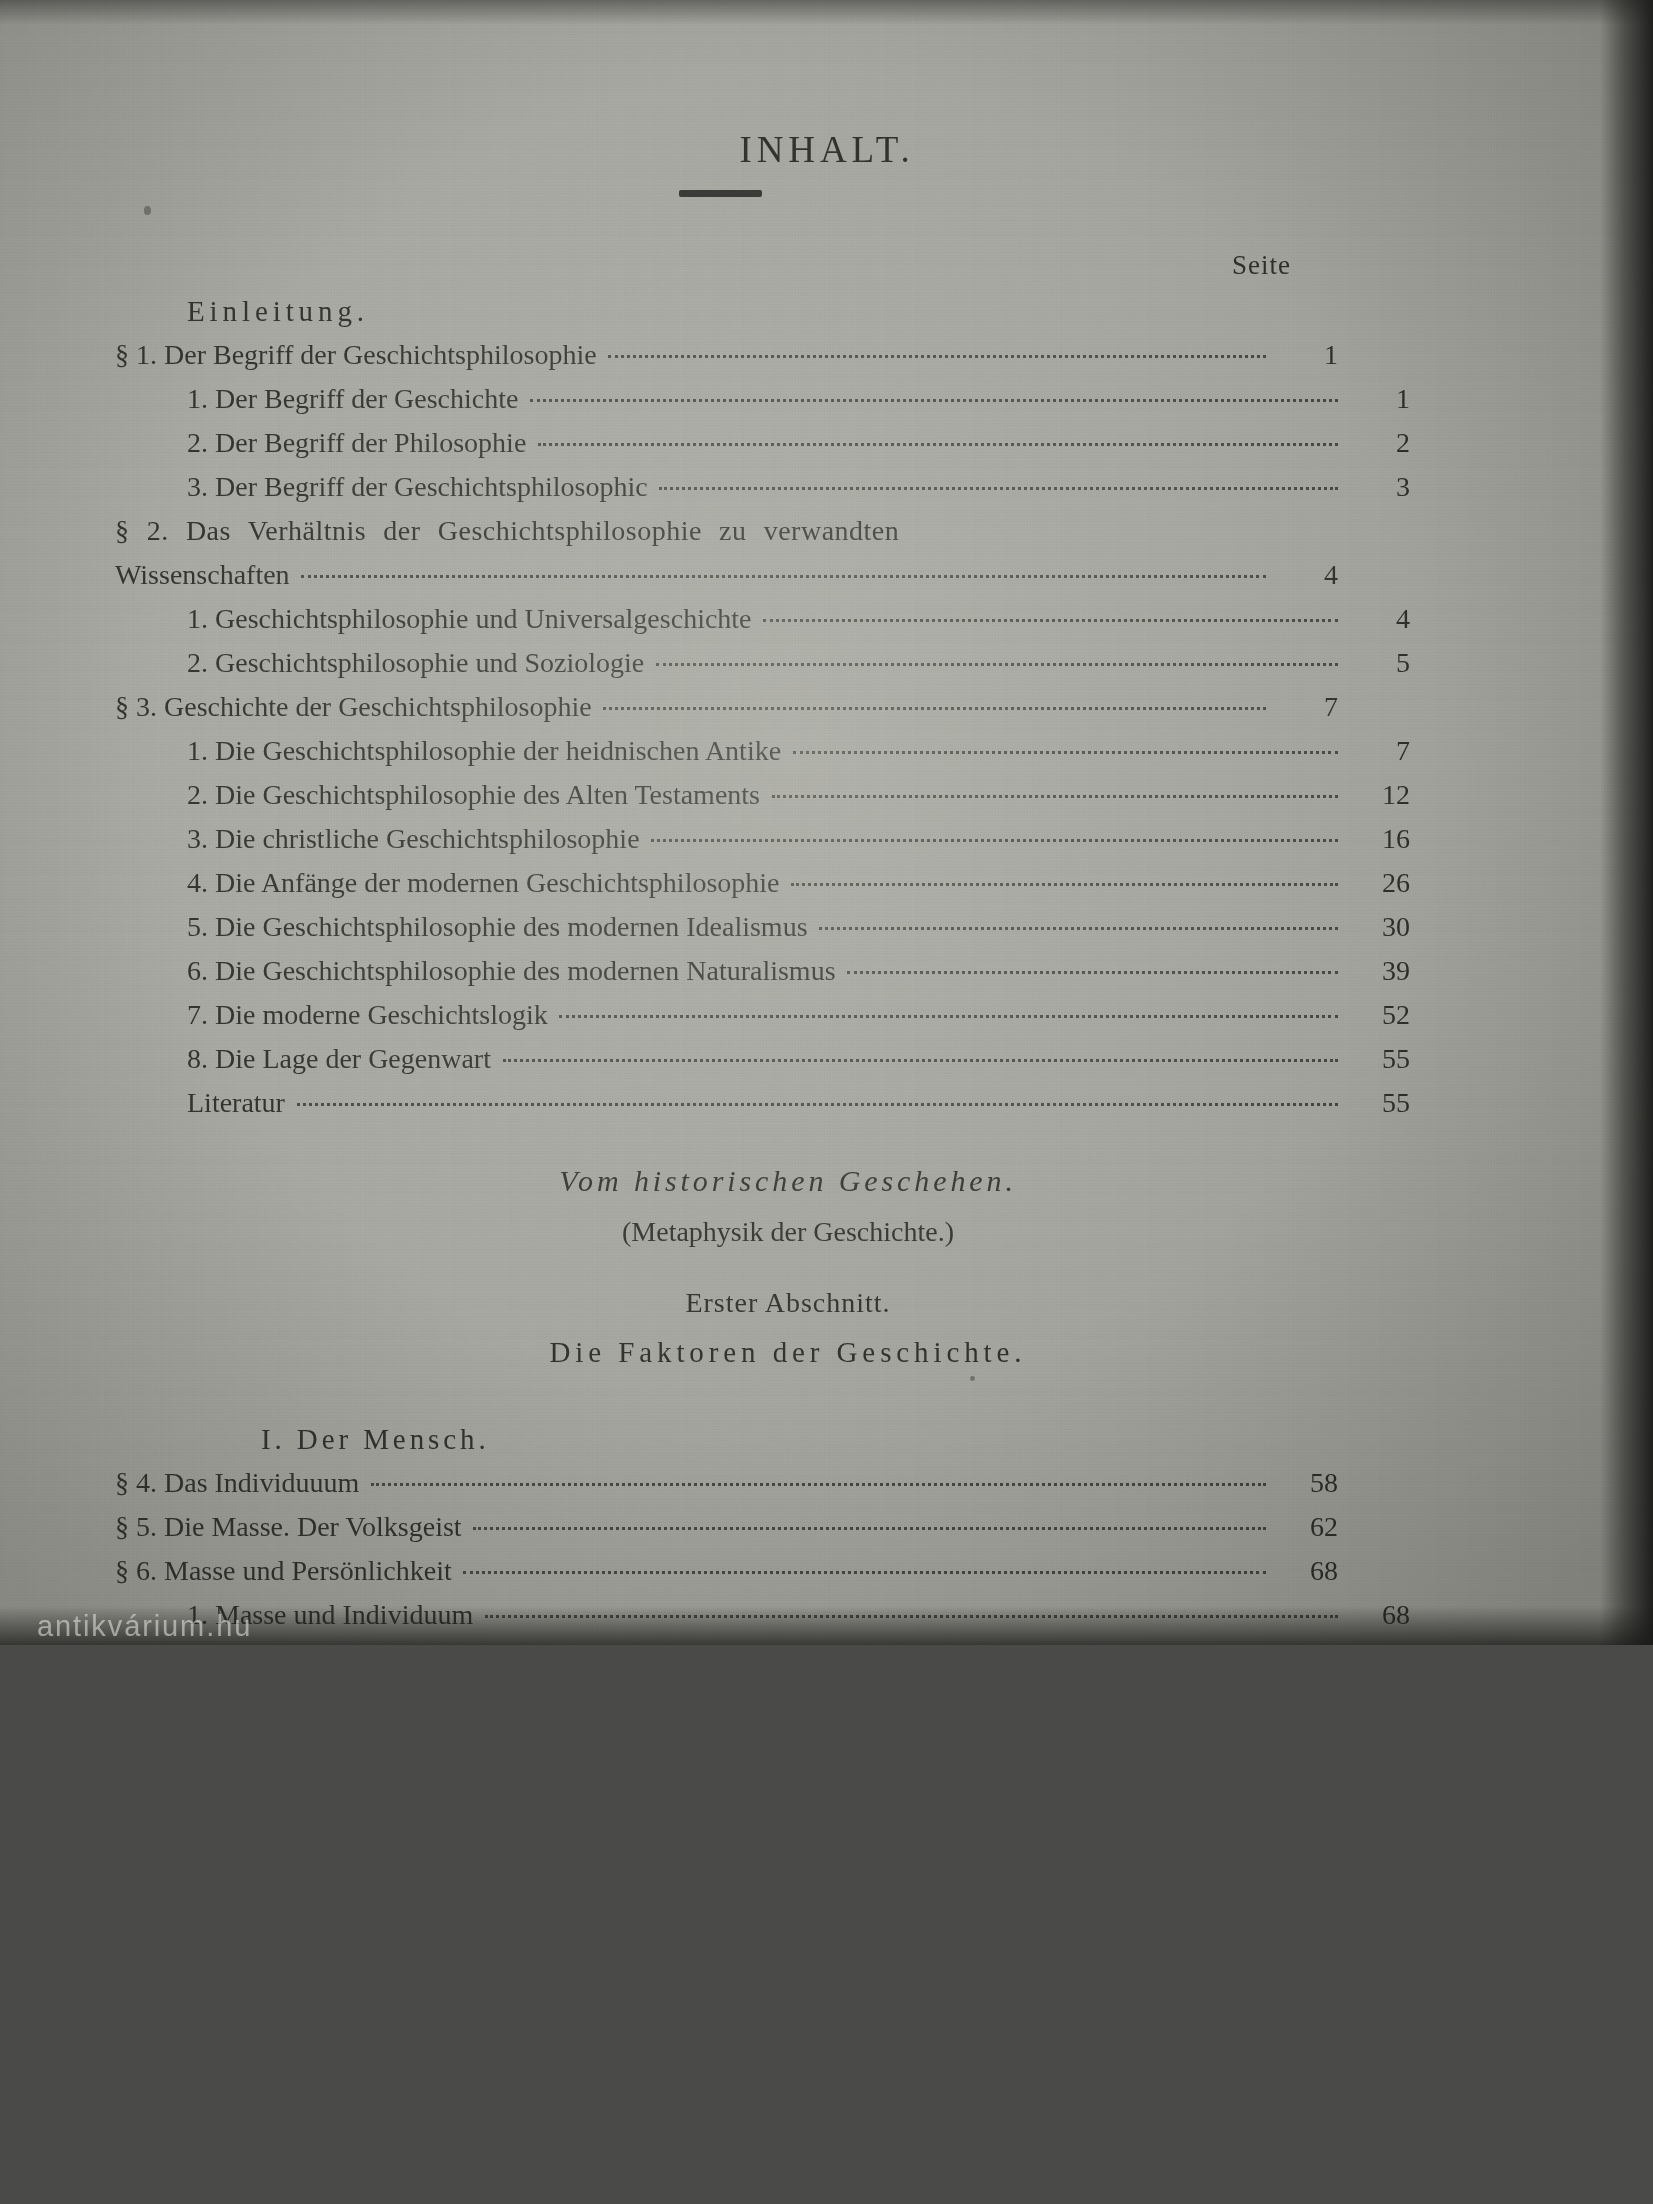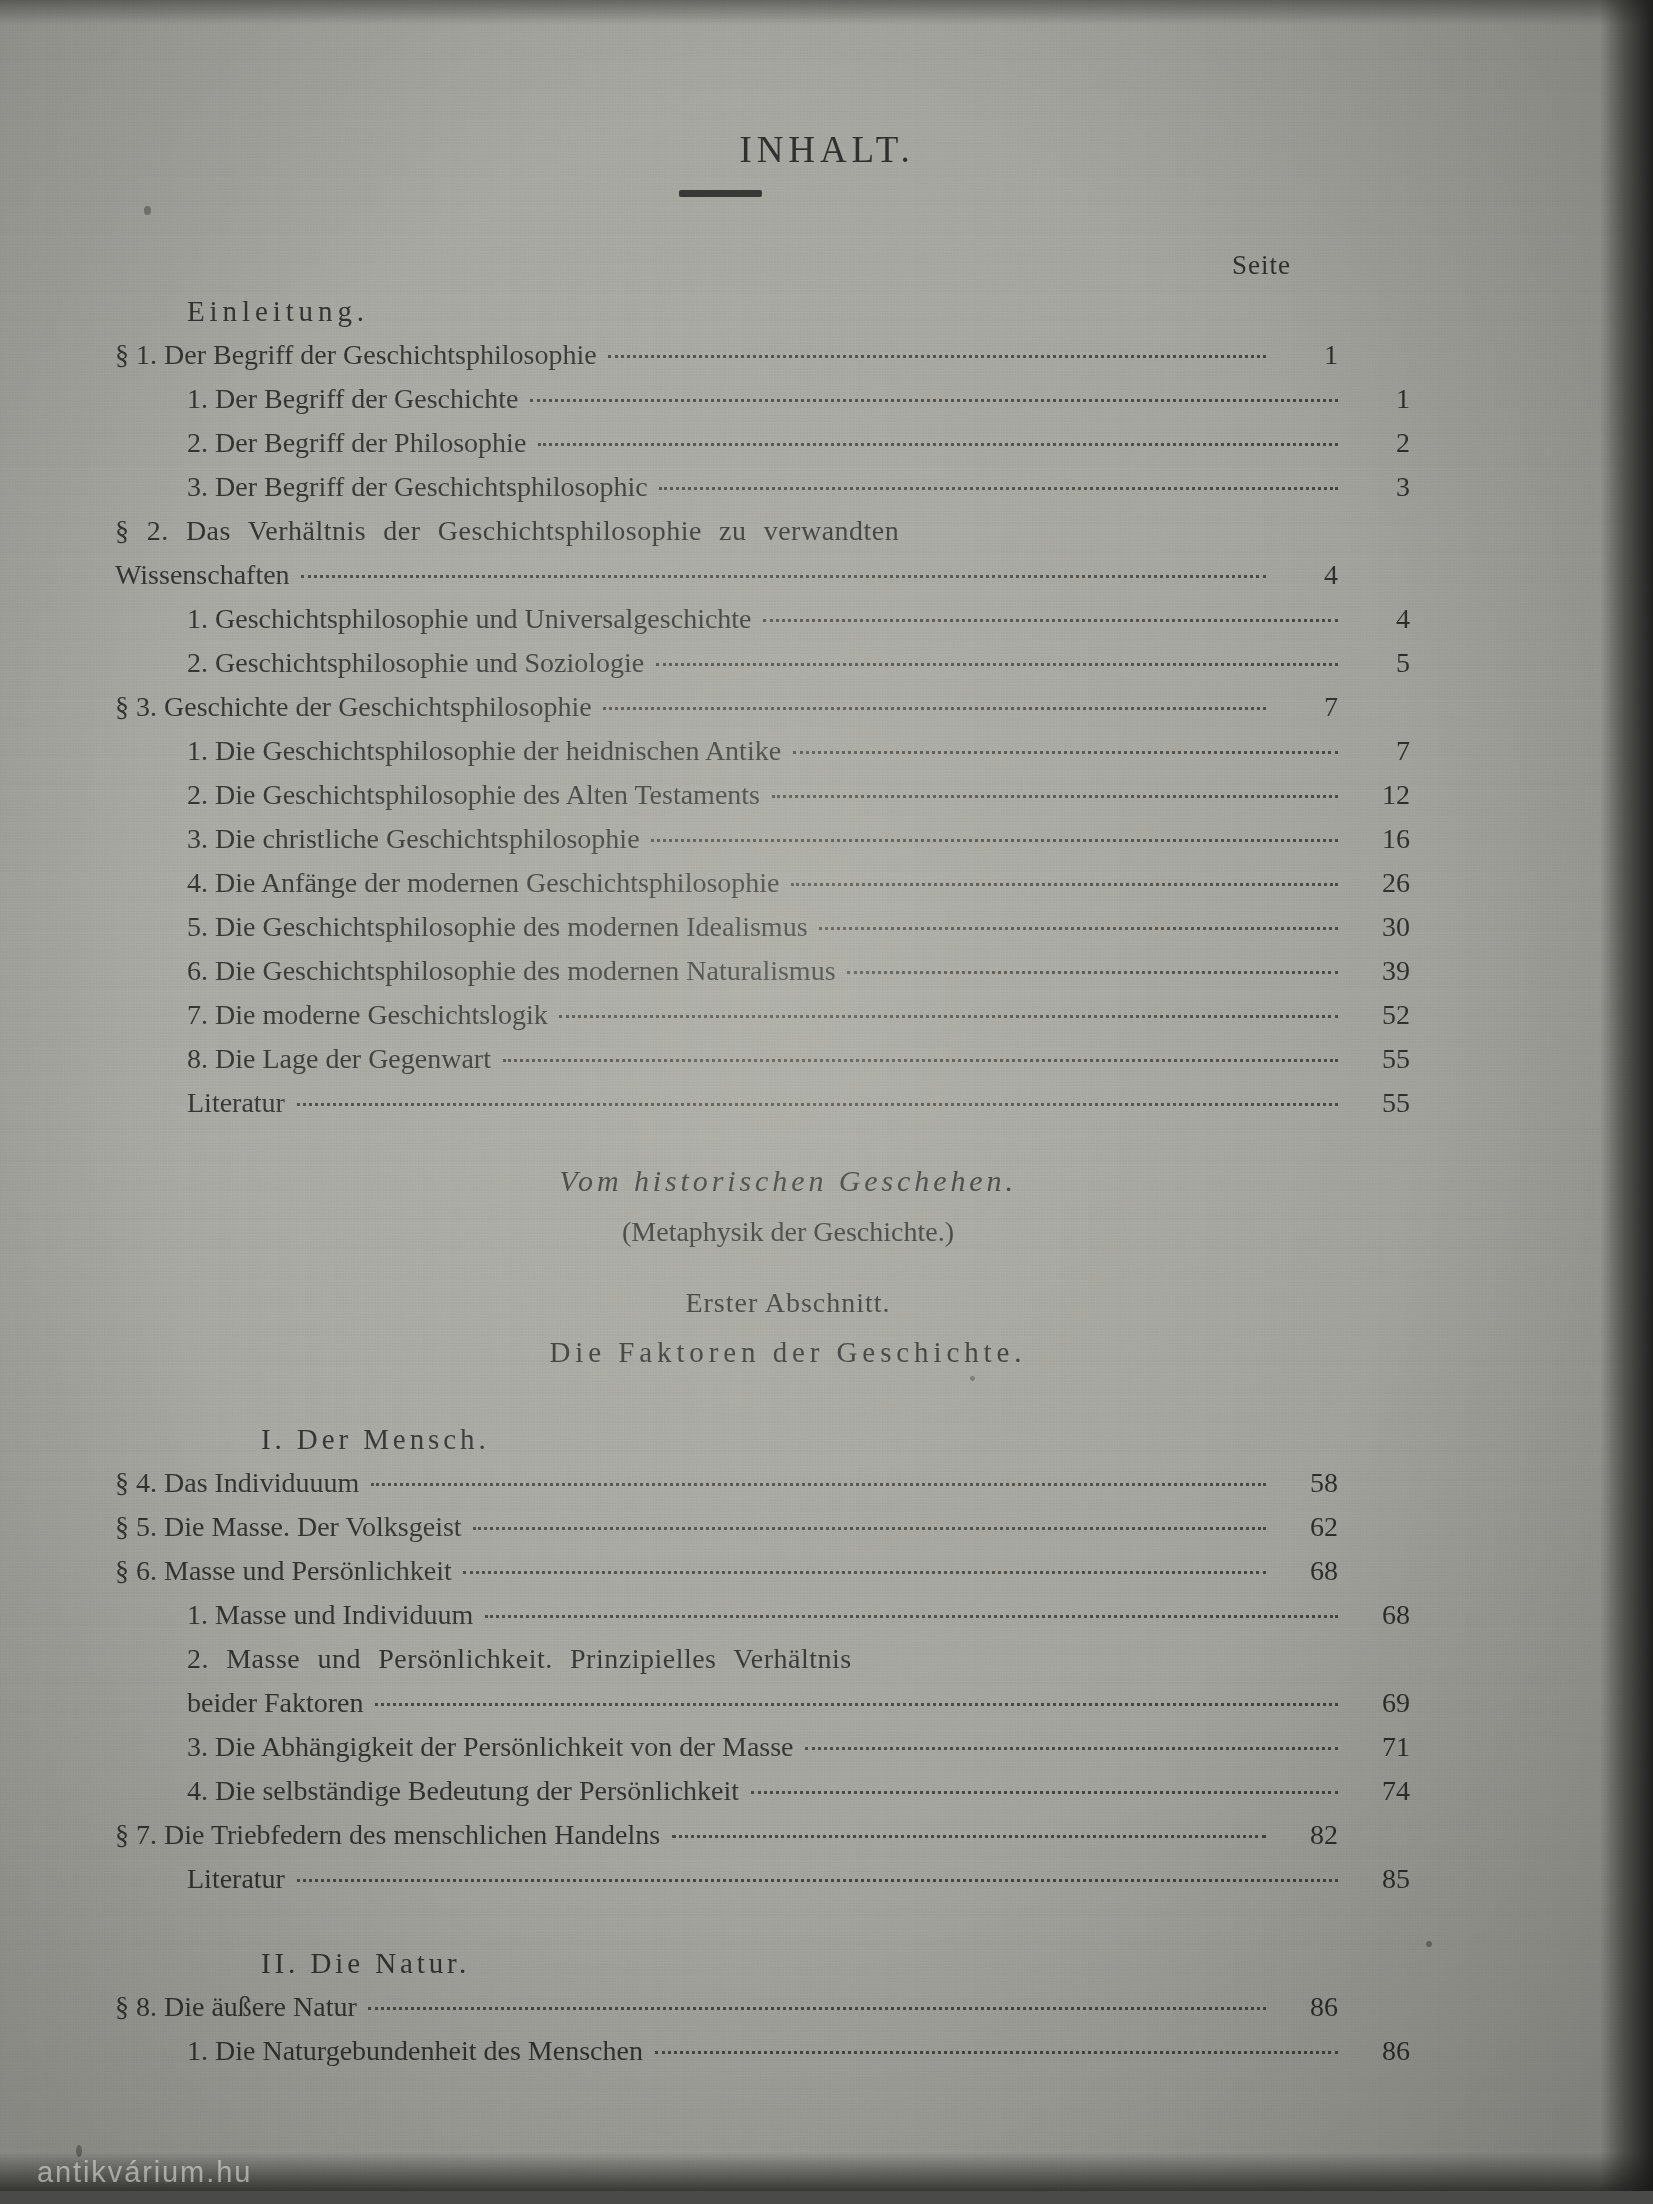--- a/index.html
+++ b/index.html
@@ -3,21 +3,21 @@
 <meta charset="utf-8">
 <style>
   html, body {
     margin: 0;
     padding: 0;
     background: #4a4a48;
   }
   .page {
     position: relative;
     width: 1654px;
-    height: 2191px;
+    height: 1645px;
     background: #a9aaa3;
     overflow: hidden;
     font-family: "Liberation Serif", serif;
     color: #1b1b19;
   }
   
   .page::before {
     content: "";
     position: absolute;
     inset: 0;

